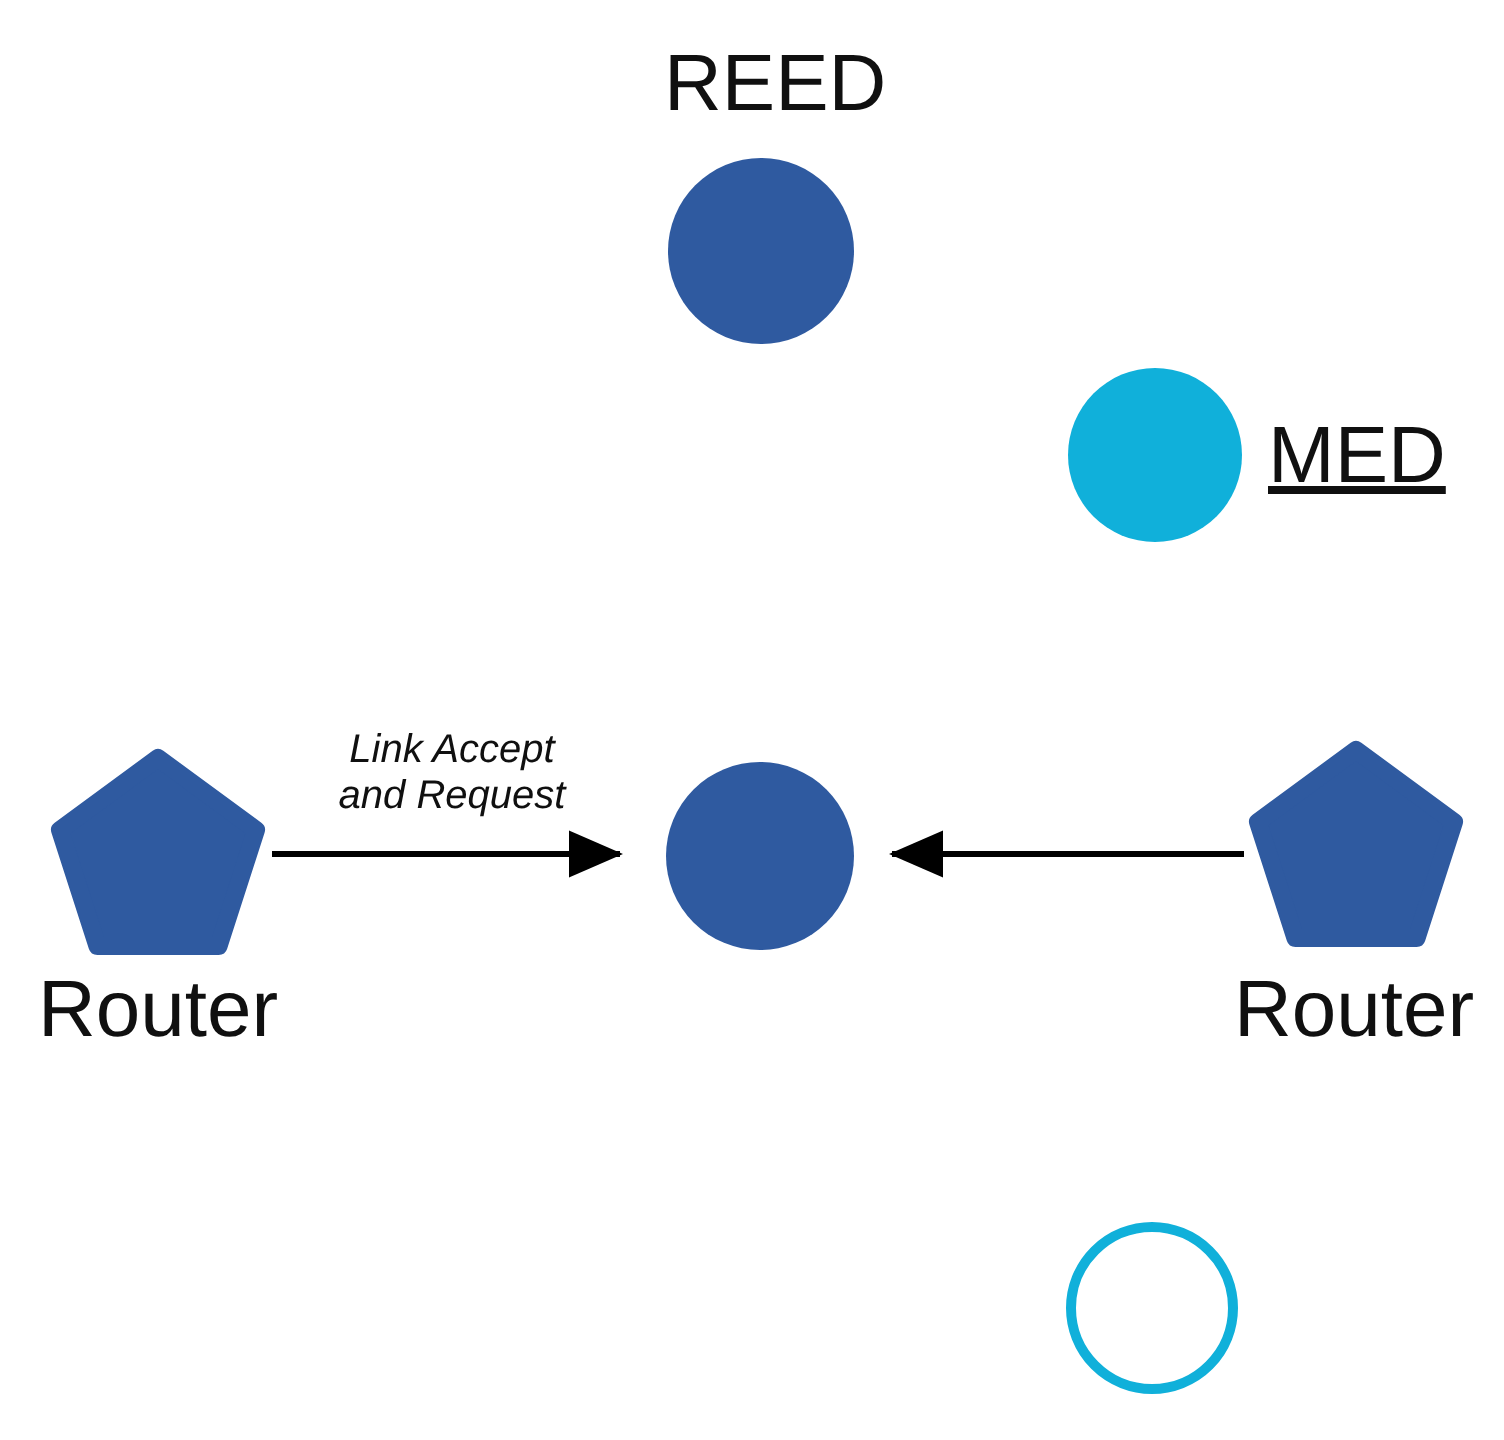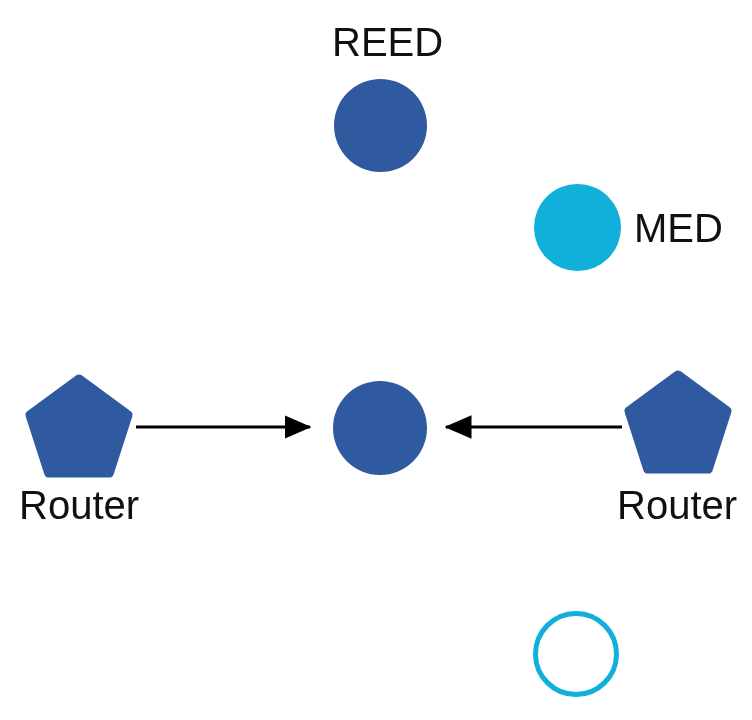--- a/index.html
+++ b/index.html
@@ -76,29 +76,33 @@
 
     <line x1="136" y1="427" x2="310" y2="427" stroke="#000000" stroke-width="3" marker-end="url(#arrow-right)"></line>
 
     <line x1="622" y1="427" x2="446" y2="427" stroke="#000000" stroke-width="3" marker-end="url(#arrow-left)"></line>
   </svg>
 
   <div class="node circle-filled" style="left:334px; top:79px; width:93px; height:93px; background:#2f5aa0;"></div>
   <div class="label label-xl" style="left:332px; top:22px;">REED</div>
 
   <div class="node circle-filled" style="left:534px; top:184px; width:87px; height:87px; background:#10b0da;"></div>
-  <div class="label label-xl" style="left:634px; top:208px;">MED</div>
+  <div class="label label-xl" style="left:634px; top:208px;text-decoration:underline;">MED</div>
 
   <div class="node circle-filled" style="left:333px; top:381px; width:94px; height:94px; background:#2f5aa0;"></div>
 
   <svg class="layer" viewBox="0 0 752 720" xmlns="http://www.w3.org/2000/svg">
     <polygon points="79,379 128,415 109.3,473 48.7,473 30,415" fill="#2f5aa0" stroke="#2f5aa0" stroke-width="9" stroke-linejoin="round"></polygon>
     <polygon points="678,375 727,411 708.3,469 647.7,469 629,411" fill="#2f5aa0" stroke="#2f5aa0" stroke-width="9" stroke-linejoin="round"></polygon>
   </svg>
 
   <div class="label label-xl" style="left:19px; top:485px;">Router</div>
 
   <div class="label label-xl" style="left:617px; top:485px;">Router</div>
 
   <div class="node circle-hollow" style="left:533px; top:611px; width:86px; height:86px; border:5px solid #10b0da;"></div>
 
+  <div class="edge-label" style="left:126px; top:364px; width:200px;">
+    <div>Link Accept</div>
+    <div>and Request</div>
+  </div>
 
 </div>
 
 </body></html>

